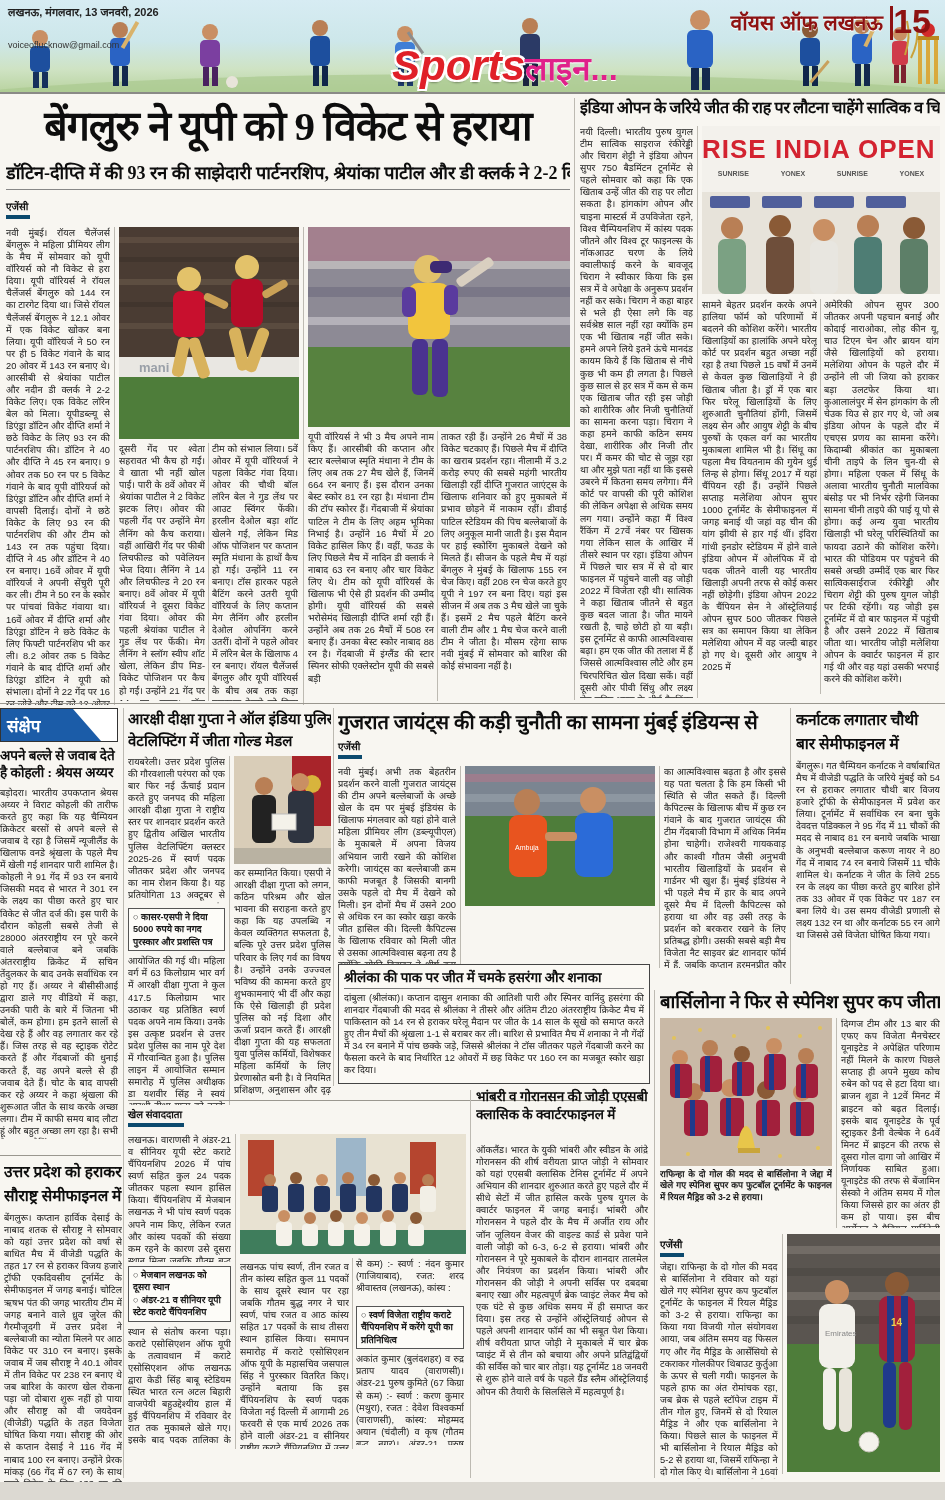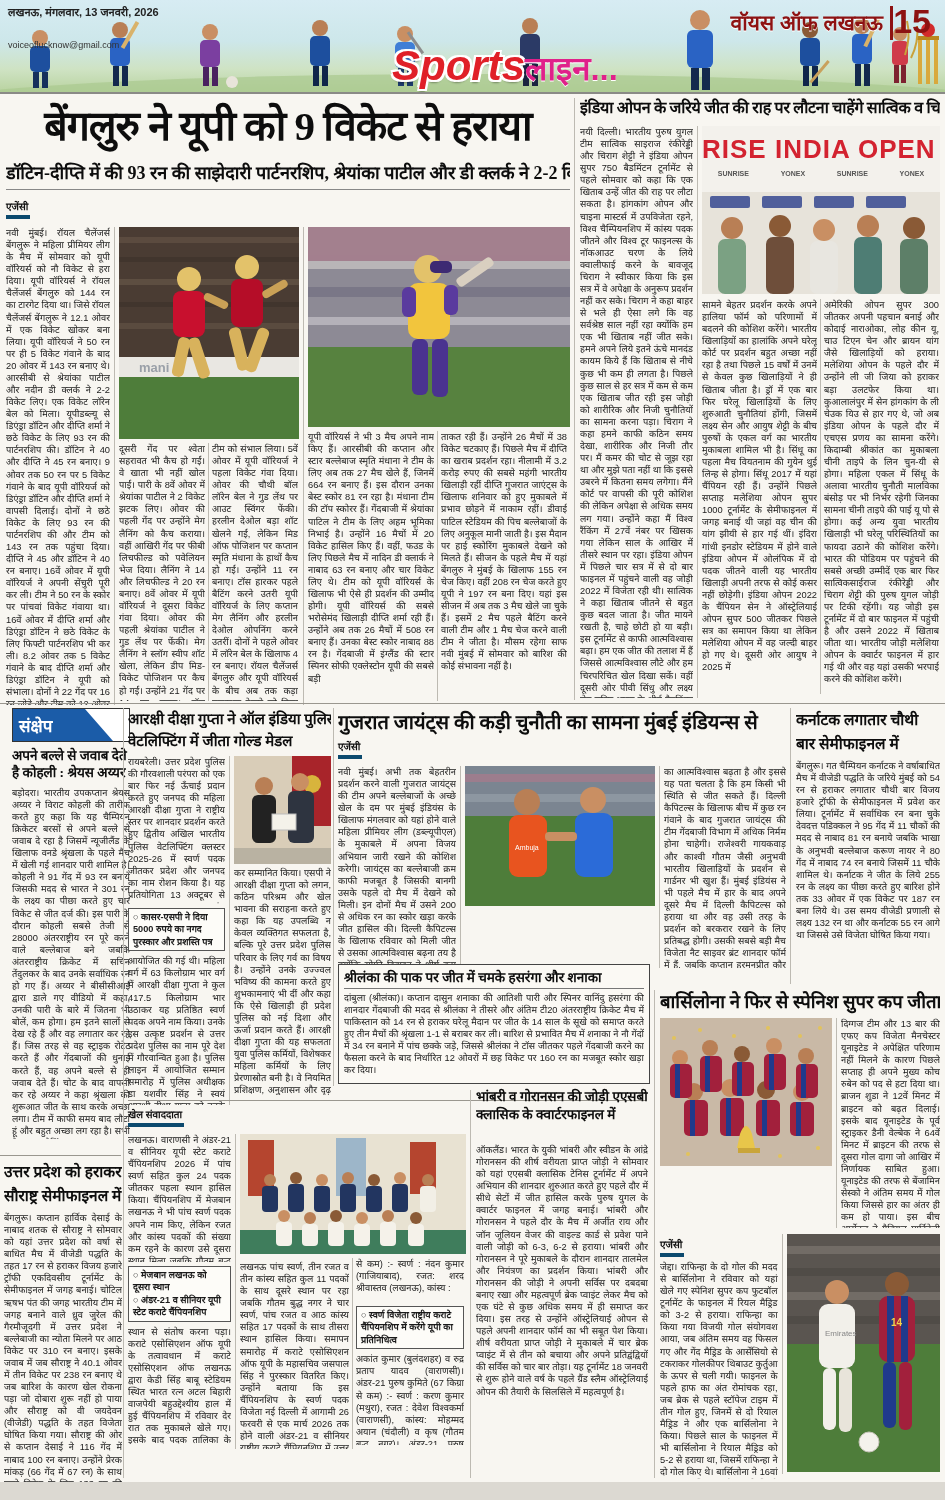--- a/index.html
+++ b/index.html
@@ -268,21 +268,21 @@
           <div class="col body-txt" style="width:115px;height:395px;">सामने बेहतर प्रदर्शन करके अपने हालिया फॉर्म को परिणामों में बदलने की कोशिश करेंगे। भारतीय खिलाड़ियों का हालांकि अपने घरेलू कोर्ट पर प्रदर्शन बहुत अच्छा नहीं रहा है तथा पिछले 15 वर्षों में उनमें से केवल कुछ खिलाड़ियों ने ही खिताब जीता है। ड्रॉ में एक बार फिर घरेलू खिलाड़ियों के लिए शुरुआती चुनौतियां होंगी, जिसमें लक्ष्य सेन और आयुष शेट्टी के बीच पुरुषों के एकल वर्ग का भारतीय मुकाबला शामिल भी है। सिंधू का पहला मैच वियतनाम की गुयेन थुई लिन्ह से होगा। सिंधू 2017 में यहां चैंपियन रही हैं। उन्होंने पिछले सप्ताह मलेशिया ओपन सुपर 1000 टूर्नामेंट के सेमीफाइनल में जगह बनाई थी जहां वह चीन की यांग झीयी से हार गई थीं। इंदिरा गांधी इनडोर स्टेडियम में होने वाले इंडिया ओपन में ओलंपिक में दो पदक जीतने वाली यह भारतीय खिलाड़ी अपनी तरफ से कोई कसर नहीं छोड़ेगी। इंडिया ओपन 2022 के चैंपियन सेन ने ऑस्ट्रेलियाई ओपन सुपर 500 जीतकर पिछले सत्र का समापन किया था लेकिन मलेशिया ओपन में वह जल्दी बाहर हो गए थे। दूसरी ओर आयुष ने 2025 में</div>
           <div class="sep-l" style="width:0;margin:0 3px;"></div>
           <div class="col body-txt" style="width:115px;height:395px;">अमेरिकी ओपन सुपर 300 जीतकर अपनी पहचान बनाई और कोदाई नाराओका, लोह कीन यू, चाउ टिएन चेन और ब्रायन यांग जैसे खिलाड़ियों को हराया। मलेशिया ओपन के पहले दौर में उन्होंने ली जी जिया को हराकर बड़ा उलटफेर किया था। कुआलालंपुर में सेन हांगकांग के ली चेउक यिउ से हार गए थे, जो अब इंडिया ओपन के पहले दौर में एचएस प्रणय का सामना करेंगे। किदाम्बी श्रीकांत का मुकाबला चीनी ताइपे के लिन चुन-यी से होगा। महिला एकल में सिंधू के अलावा भारतीय चुनौती मालविका बंसोड़ पर भी निर्भर रहेगी जिनका सामना चीनी ताइपे की पाई यू पो से होगा। कई अन्य युवा भारतीय खिलाड़ी भी घरेलू परिस्थितियों का फायदा उठाने की कोशिश करेंगे। भारत की पोडियम पर पहुंचने की सबसे अच्छी उम्मीदें एक बार फिर सात्विकसाईराज रंकीरेड्डी और चिराग शेट्टी की पुरुष युगल जोड़ी पर टिकी रहेंगी। यह जोड़ी इस टूर्नामेंट में दो बार फाइनल में पहुंची है और उसने 2022 में खिताब जीता था। भारतीय जोड़ी मलेशिया ओपन के क्वार्टर फाइनल में हार गई थी और वह यहां उसकी भरपाई करने की कोशिश करेंगे।</div>
         </div>
       </div>
     </div>
   </div>
 
   <div class="hrule" style="left:0;top:703px;width:945px;"></div>
 
-  <div class="abs" style="left:12px;top:708px;width:118px;height:446px;">
+  <div class="abs" style="left:0;top:708px;width:118px;height:446px;">
     <div class="sk-box">
       <div class="sk-tag">
           <span>संक्षेप</span>
         </div>
     </div>
     <div class="hl" style="font-size:13.5px;line-height:1.25;margin:6px 0 5px;">अपने बल्ले से जवाब देते है कोहली : श्रेयस अय्यर</div>
     <div class="col body-txt" style="height:352px;">बड़ोदरा। भारतीय उपकप्तान श्रेयस अय्यर ने विराट कोहली की तारीफ करते हुए कहा कि यह चैम्पियन क्रिकेटर बरसों से अपने बल्ले से जवाब दे रहा है जिसमें न्यूजीलैंड के खिलाफ वनडे श्रृंखला के पहले मैच में खेली गई शानदार पारी शामिल है। कोहली ने 91 गेंद में 93 रन बनाये जिसकी मदद से भारत ने 301 रन के लक्ष्य का पीछा करते हुए चार विकेट से जीत दर्ज की। इस पारी के दौरान कोहली सबसे तेजी से 28000 अंतरराष्ट्रीय रन पूरे करने वाले बल्लेबाज बने जबकि अंतरराष्ट्रीय क्रिकेट में सचिन तेंदुलकर के बाद उनके सर्वाधिक रन हो गए हैं। अय्यर ने बीसीसीआई द्वारा डाले गए वीडियो में कहा, उनकी पारी के बारे में जितना भी बोलें, कम होगा। हम इतने सालों से देख रहे हैं और वह लगातार कर रहे हैं। जिस तरह से वह स्ट्राइक रोटेट करते हैं और गेंदबाजों की धुनाई करते हैं, वह अपने बल्ले से ही जवाब देते हैं। चोट के बाद वापसी कर रहे अय्यर ने कहा श्रृंखला की शुरूआत जीत के साथ करके अच्छा लगा। टीम में काफी समय बाद लौटा हूं और बहुत अच्छा लग रहा है। सभी के साथ ड्रेसिंग रूम साझा करना शानदार अनुभव है। मुझे इसकी कमी खल रही थी और वापसी करके बहुत अच्छा लग रहा है।</div>
   </div>
 
   <div class="vrule" style="left:123px;top:708px;height:770px;"></div>
@@ -417,20 +417,21 @@
                 <circle cx="74" cy="18" r="2"></circle>
                 <circle cx="108" cy="10" r="2"></circle>
                 <circle cx="140" cy="18" r="2"></circle>
                 <circle cx="160" cy="10" r="2"></circle>
                 <circle cx="28" cy="136" r="2"></circle>
                 <circle cx="120" cy="138" r="2"></circle>
                 <circle cx="158" cy="130" r="2"></circle>
               </g>
           </svg>
         </div>
+        <div class="caption" style="height:56px;">राफिन्हा के दो गोल की मदद से बार्सिलोना ने जेद्दा में खेले गए स्पेनिश सुपर कप फुटबॉल टूर्नामेंट के फाइनल में रियल मैड्रिड को 3-2 से हराया।</div>
       </div>
       <div class="sep-l" style="width:0;margin:0 4px;"></div>
       <div class="col body-txt" style="width:100px;height:210px;">दिग्गज टीम और 13 बार की एफए कप विजेता मैनचेस्टर यूनाइटेड ने अपेक्षित परिणाम नहीं मिलने के कारण पिछले सप्ताह ही अपने मुख्य कोच रुबेन को पद से हटा दिया था। ब्राजन शुडा ने 12वें मिनट में ब्राइटन को बढ़त दिलाई। इसके बाद यूनाइटेड के पूर्व स्ट्राइकर डैनी वेल्बेक ने 64वें मिनट में ब्राइटन की तरफ से दूसरा गोल दागा जो आखिर में निर्णायक साबित हुआ। यूनाइटेड की तरफ से बेंजामिन सेस्को ने अंतिम समय में गोल किया जिससे हार का अंतर ही कम हो पाया। इस बीच आर्सेनल ने गैब्रियल मार्टिनेली की हैट्रिक की मदद से पोर्ट्समाउथ के खिलाफ 4-1 की जीत दर्ज करके अगले दौर में जगह बनाई। लीड्स ने डर्बी को 3-1 से हराया जबकि तीसरी श्रेणी की टीम मैन्सफील्ड ने प्रीमियर लीग की प्रमुख टीम शेफील्ड यूनाइटेड को 4-3 से हराकर बड़ा उलटफेर किया। एक अन्य मैच में नॉर्विच ने वॉल्सॉल को 5-1 से हराया।</div>
     </div>
     <div class="flexrow" style="margin-top:6px;height:240px;">
       <div style="width:118px;">
         <span class="byline">एजेंसी</span>
         <div class="col body-txt" style="height:218px;">जेद्दा। राफिन्हा के दो गोल की मदद से बार्सिलोना ने रविवार को यहां खेले गए स्पेनिश सुपर कप फुटबॉल टूर्नामेंट के फाइनल में रियल मैड्रिड को 3-2 से हराया। राफिन्हा का किया गया विजयी गोल संयोगवश आया, जब अंतिम समय वह फिसल गए और गेंद मैड्रिड के आर्सेंसियो से टकराकर गोलकीपर थिबाउट कुर्तुआ के ऊपर से चली गयी। फाइनल के पहले हाफ का अंत रोमांचक रहा, जब ब्रेक से पहले स्टॉपेज टाइम में तीन गोल हुए, जिनमें से दो रियाल मैड्रिड ने और एक बार्सिलोना ने किया। पिछले साल के फाइनल में भी बार्सिलोना ने रियाल मैड्रिड को 5-2 से हराया था, जिसमें राफिन्हा ने दो गोल किए थे। बार्सिलोना ने 16वां सुपर कप खिताब जीता, जो किसी भी अन्य क्लब से अधिक है। रियाल मैड्रिड 13 खिताब के साथ दूसरे स्थान पर है। घुटने की चोट के कारण मिनी-सुपर कप टूर्नामेंट के सेमीफाइनल में नहीं खेल पाए काइलियन एमबाप्पे 76वें मिनट में मैदान पर उतरे, लेकिन रियाल मैड्रिड को बराबरी दिलाने में नाकाम रहे। बार्सिलोना ने 36वें मिनट में राफिन्हा के शानदार गोल से बढ़त बनाई। उसके लिए रॉबर्ट लेवांडोस्की ने भी गोल किया। रियाल मैड्रिड के लिए विनीसियस जूनियर और गोंजालो गार्सिया ने गोल किए। वहीं दूसरी ओर मुख्य कोच रुबेन अमोरिम को बर्खास्त करने के बाद भी मैनचेस्टर यूनाइटेड के प्रदर्शन में किसी तरह का सुधार नहीं हुआ और उसकी टीम ब्राइटन से 2-1 से हारकर एफए कप फुटबॉल टूर्नामेंट से बाहर हो गई। प्रीमियर लीग की</div>
       </div>
       <div class="sep-l" style="width:0;margin:0 4px;"></div>

